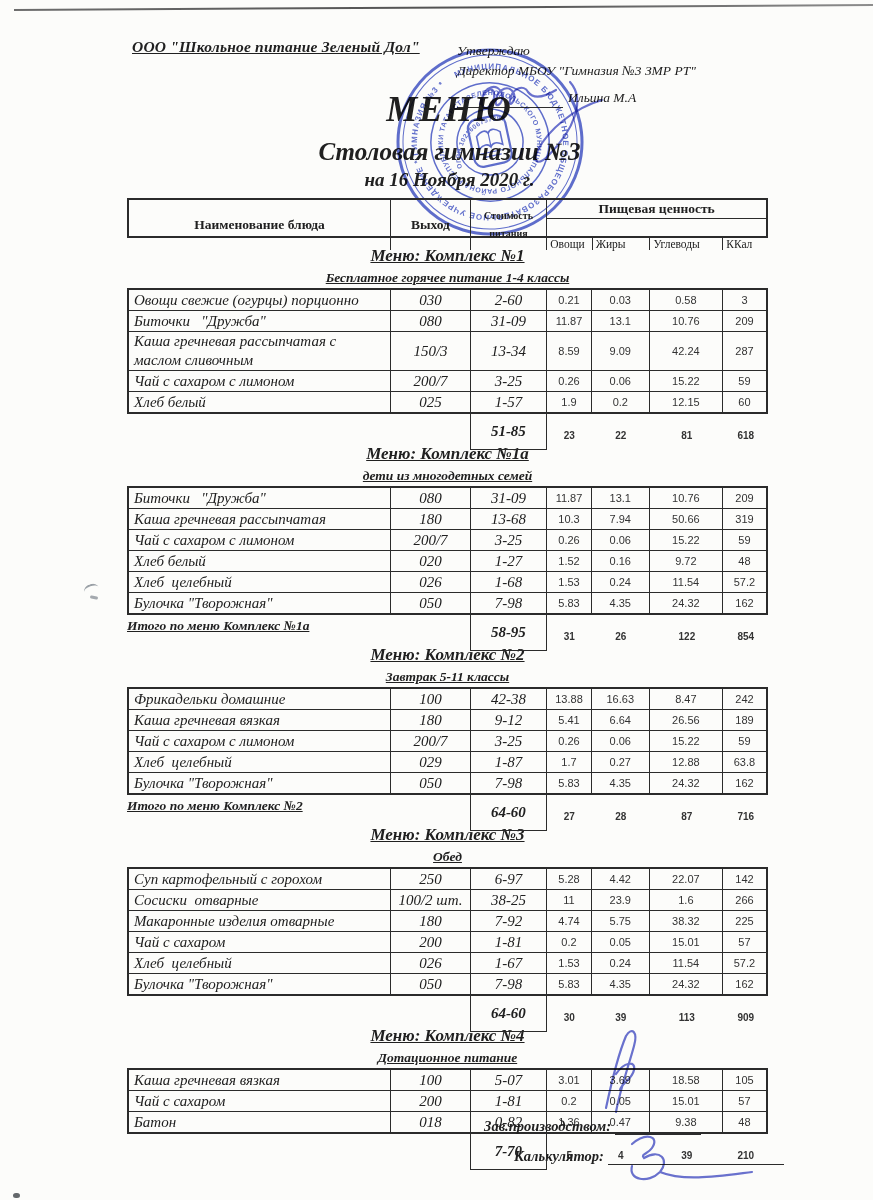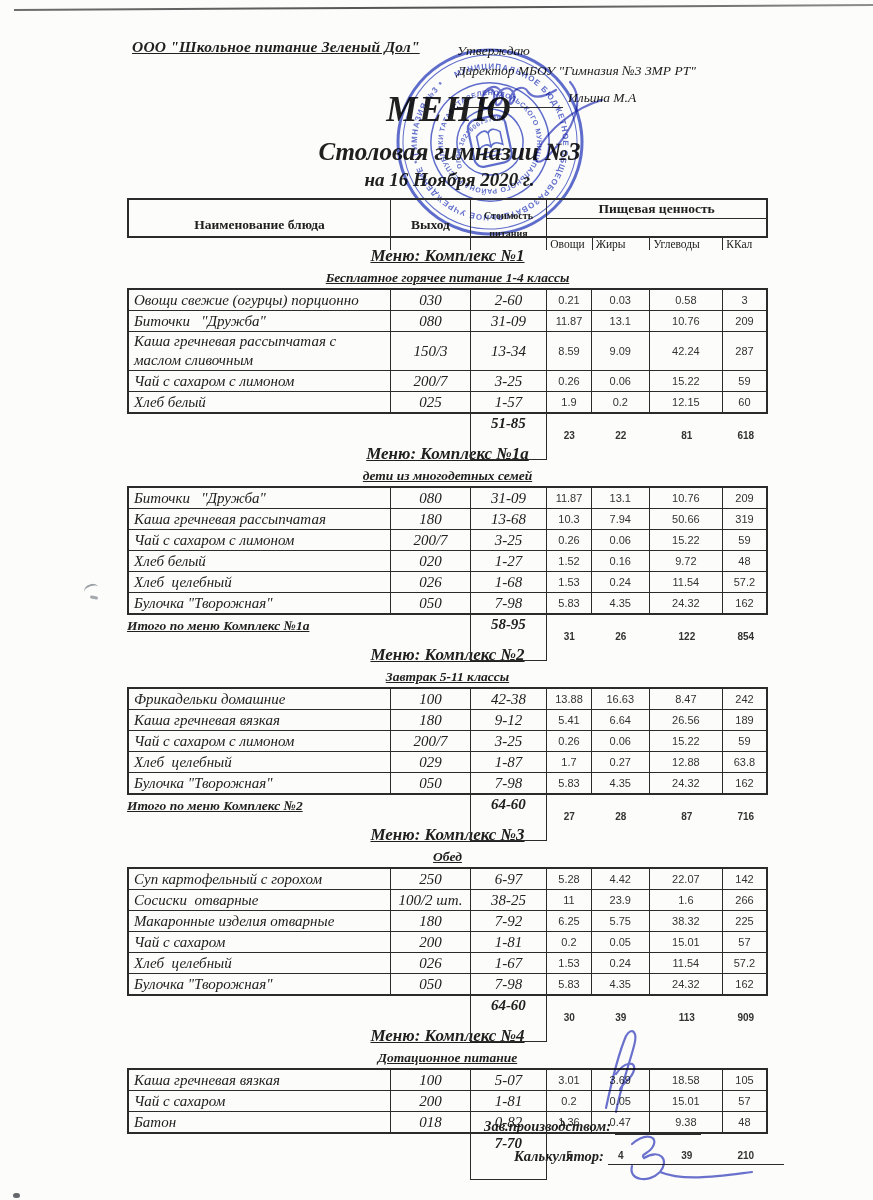--- a/index.html
+++ b/index.html
@@ -62,23 +62,23 @@
   .cell{border-left:1.4px solid #2b2b2b;display:flex;align-items:center;padding:0 5px;
         box-sizing:border-box;}
   .cell:first-child{border-left:none;}
   .c-dish{font-style:italic;font-size:15px;line-height:19px;white-space:pre-wrap;}
   .c-out,.c-cost{font-style:italic;font-size:15px;justify-content:center;padding:0 2px;}
   .c-num{font-family:"Liberation Sans",sans-serif;font-size:11px;justify-content:center;color:#333;}
   .total-row{display:grid;grid-template-columns:41% 12.5% 12% 7% 9.1% 11.5% 6.9%;height:22px;
              position:relative;margin-bottom:2px;}
   .t-label{grid-column:1;font-weight:bold;font-style:italic;font-size:13.5px;
            text-decoration:underline;padding-top:3px;}
-  .t-cost{position:absolute;left:53.5%;width:12%;top:0;height:46px;box-sizing:border-box;
+  .t-cost{position:absolute;left:53.5%;width:12%;top:0;height:36px;box-sizing:border-box;
           border:1.8px solid #2b2b2b;border-top:none;display:flex;justify-content:center;
-          align-items:flex-start;font-weight:bold;font-style:italic;font-size:15px;padding-top:1px;
+          align-items:flex-start;font-weight:bold;font-style:italic;font-size:15px;padding-top:9px;
           z-index:2;}
   .t-num{font-family:Liberation Sans, sans-serif;font-weight:bold;font-size:10px;color:#333;
          display:flex;justify-content:center;align-items:flex-start;padding-top:16px;}
   .t-n1{grid-column:4;} .t-n2{grid-column:5;} .t-n3{grid-column:6;} .t-n4{grid-column:7;}
   
   .f-line{position:absolute;font-style:italic;font-weight:bold;font-size:14.5px;white-space:nowrap;}
   .f1{top:1118px;left:484px;}
   .f2{top:1148px;left:514px;}
   .f-ul{display:inline-block;height:13px;border-bottom:1.7px solid #2b2b2b;margin-left:4px;
         vertical-align:bottom;}
@@ -355,21 +355,21 @@
             <div class="cell c-cost">38-25</div>
             <div class="cell c-num">11</div>
             <div class="cell c-num">23.9</div>
             <div class="cell c-num">1.6</div>
             <div class="cell c-num">266</div>
           </div>
           <div class="row">
             <div class="cell c-dish">Макаронные изделия отварные</div>
             <div class="cell c-out">180</div>
             <div class="cell c-cost">7-92</div>
-            <div class="cell c-num">6.25</div>
+            <div class="cell c-num">4.74</div>
             <div class="cell c-num">5.75</div>
             <div class="cell c-num">38.32</div>
             <div class="cell c-num">225</div>
           </div>
           <div class="row">
             <div class="cell c-dish">Чай с сахаром</div>
             <div class="cell c-out">200</div>
             <div class="cell c-cost">1-81</div>
             <div class="cell c-num">0.2</div>
             <div class="cell c-num">0.05</div>

